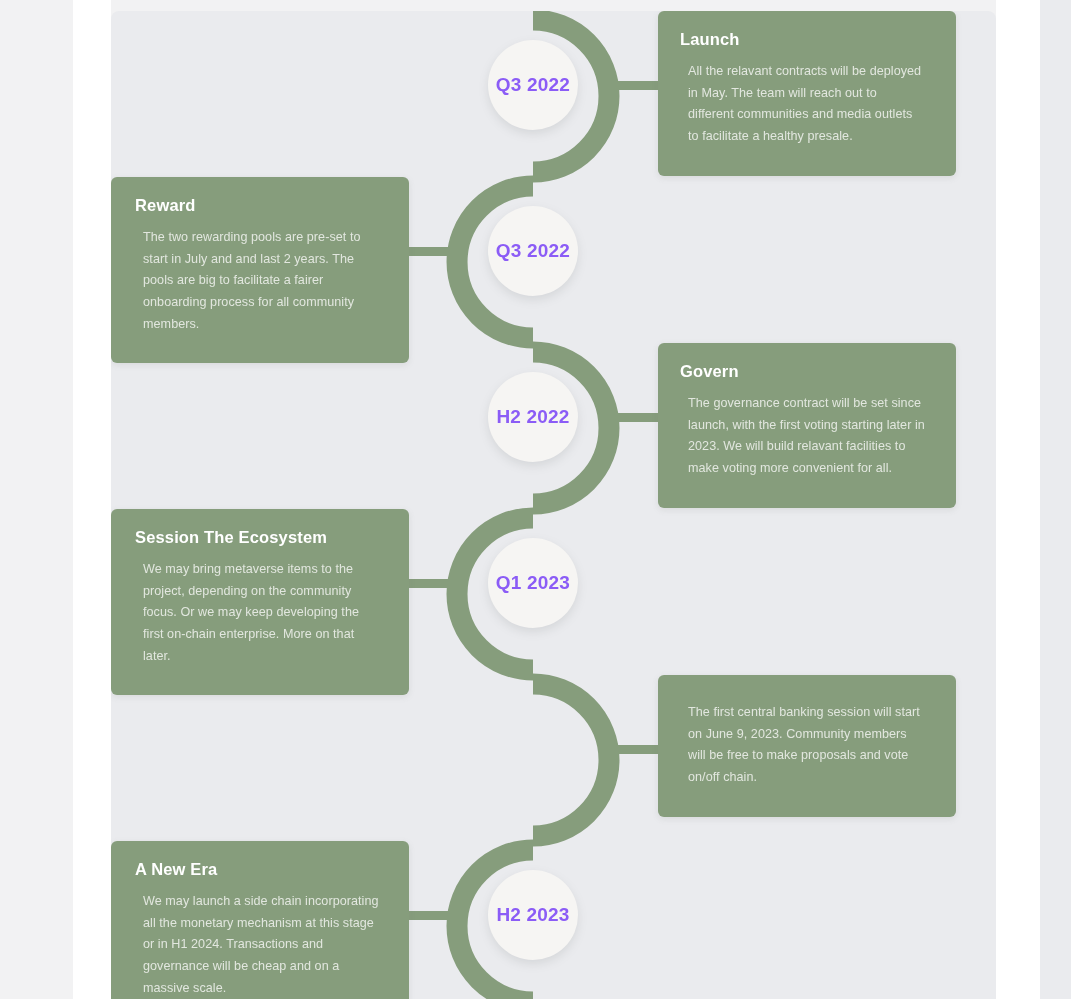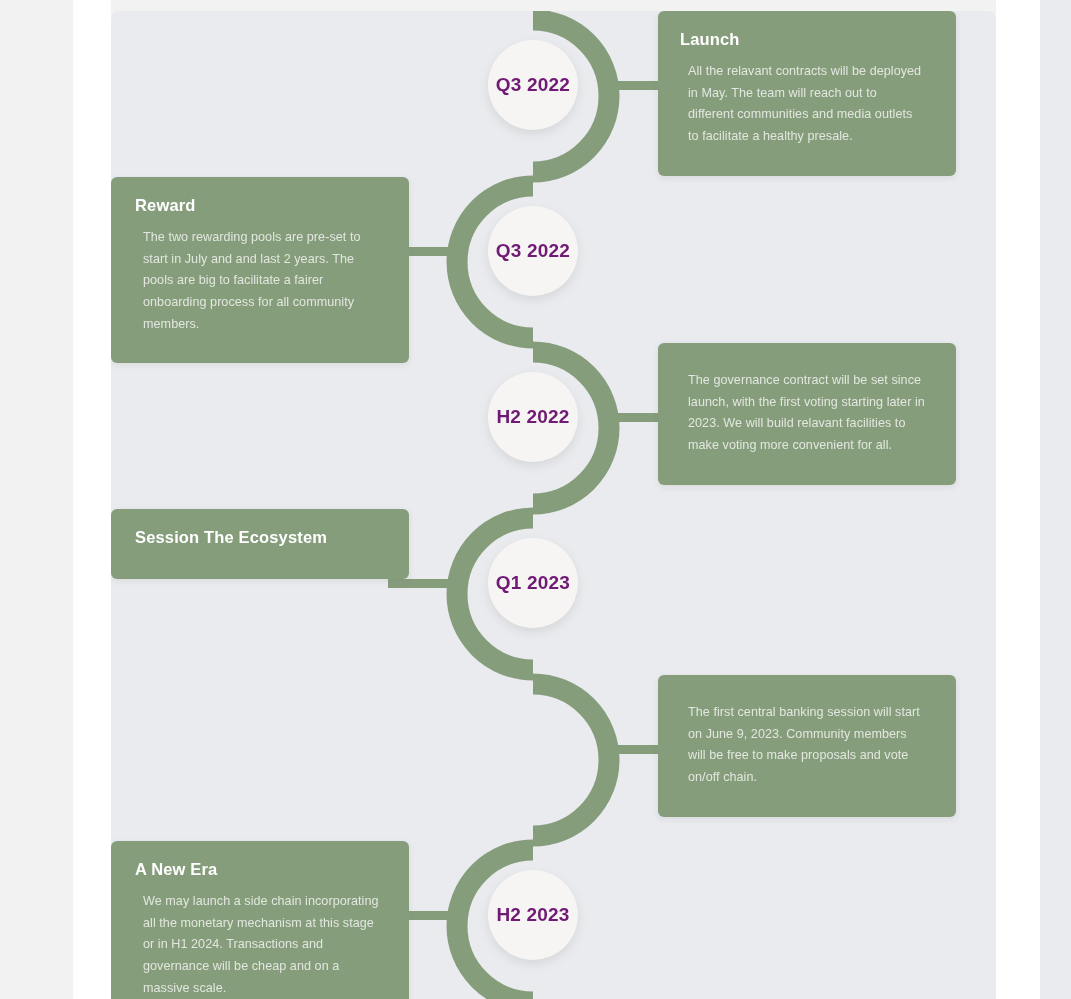--- a/index.html
+++ b/index.html
@@ -68,21 +68,21 @@
     width: 90px; height: 90px;
     border-radius: 50%;
     background: #f6f5f3;
     box-shadow: 0 4px 10px rgba(120,125,130,0.18);
     display: flex;
     align-items: center;
     justify-content: center;
     z-index: 4;
   }
   .node-label {
-    color: #701a75;
+    color: #8b5cf6;
     font-size: 19px;
     font-weight: bold;
     letter-spacing: 0.2px;
     white-space: nowrap;
   }
 
   
   .connector {
     position: absolute;
     top: 81px;
@@ -171,31 +171,33 @@
       <p class="card-body">The two rewarding pools are pre-set to start in July and and last 2 years. The pools are big to facilitate a fairer onboarding process for all community members.</p>
     </div>
   </div>
 
   <div class="row row-2">
     <div class="connector right"></div>
     <div class="node">
       <span class="node-label">H2 2022</span>
     </div>
     <div class="card right">
+      <h3 class="card-title">Govern</h3>
       <p class="card-body">The governance contract will be set since launch, with the first voting starting later in 2023. We will build relavant facilities to make voting more convenient for all.</p>
     </div>
   </div>
 
   <div class="row row-3">
     <div class="connector left"></div>
     <div class="node">
       <span class="node-label">Q1 2023</span>
     </div>
     <div class="card left">
       <h3 class="card-title">Session The Ecosystem</h3>
+      <p class="card-body">We may bring metaverse items to the project, depending on the community focus. Or we may keep developing the first on-chain enterprise. More on that later.</p>
     </div>
   </div>
 
   <div class="row row-4">
     <div class="connector right"></div>
     <div class="card right">
       <p class="card-body">The first central banking session will start on June 9, 2023. Community members will be free to make proposals and vote on/off chain.</p>
     </div>
   </div>
 

